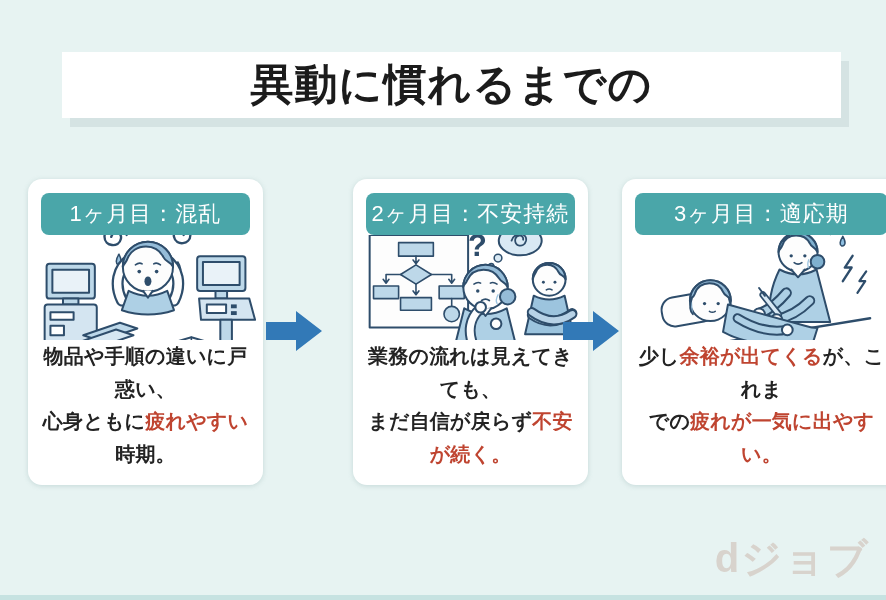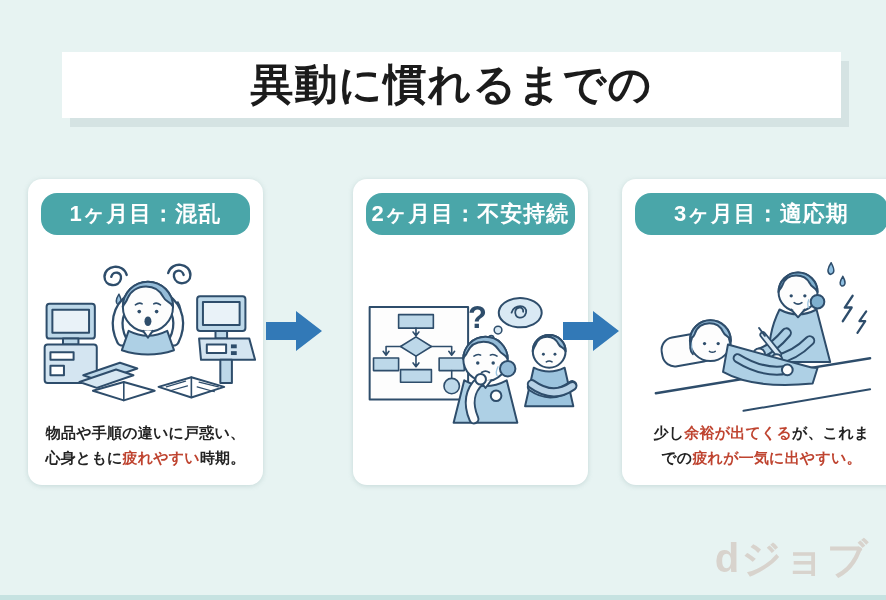--- a/index.html
+++ b/index.html
@@ -25,31 +25,31 @@
   }
   .title-banner .t-accent{color:var(--title-accent,#f97e70);margin-left:10px;}
   
   .card{
     position:absolute;top:179px;width:235px;height:306px;background:#ffffff;
     border-radius:14px;box-shadow:0 1px 5px rgba(110,150,150,.28);
     display:flex;flex-direction:column;
   }
   .card1{left:28px;} .card2{left:325px;margin-left:28px;} .card3{left:622px;width:279px;}
   .card-header{
-    margin:14px 13px 0 13px;height:42px;border-radius:16px;
+    margin:14px 13px 0 13px;height:42px;border-radius:8px;
     background:var(--header-bg,#4aa6a9);color:#ffffff;
-    font-size:22px;font-weight:700;letter-spacing:1px;
+    font-size:22px;font-weight:400;letter-spacing:1px;
     display:flex;align-items:center;justify-content:center;white-space:nowrap;
   }
   .card-illustration{
     flex:1;display:flex;align-items:center;justify-content:center;overflow:hidden;
   }
   .card-caption{
     margin:0 8px 15px 8px;text-align:center;
-    font-size:15px;font-weight:700;line-height:1.62;color:#232323;
+    font-size:20px;font-weight:700;line-height:1.62;color:#232323;
     white-space:pre-line;letter-spacing:.2px;
   }
   .card-caption .accent{color:var(--caption-accent,#bf4430);}
   
   .flow-arrow{position:absolute;top:309px;width:56px;height:44px;}
   .flow-arrow.a1{left:266px;} .flow-arrow.a2{left:563px;}
   .flow-arrow polygon{fill:var(--arrow,#3279b7);}
   
   .logo{
     position:absolute;right:16px;bottom:14px;
@@ -173,20 +173,22 @@
         <path d="M126,98 q4,-3 8,0" stroke-width="1.8"></path>
         <path d="M143,92 q-3,6 -1,9" stroke-width="1.4" stroke="#9cc4e0"></path>
         <path d="M108,106 q22,12 44,0 l11,44 h-66 z" fill="#aed0e5"></path>
         <path d="M124,106 l6,8 l6,-8" fill="#ffffff"></path>
         <path d="M118,146 C111,130 114,116 124,107" stroke="#2e4d6b" stroke-width="11"></path>
         <path d="M118,146 C111,130 114,116 124,107" stroke="#fdfdfd" stroke-width="7"></path>
         <circle cx="125" cy="105" r="5.5" fill="#fdfdfd"></circle>
         <circle cx="141" cy="122" r="5.5" fill="#fdfdfd"></circle>
       </svg>
     </div>
+    <div class="card-caption"><span>業務の流れは見えてきても、
+まだ自信が戻らず</span><span class="accent">不安が続く。</span></div>
   </div>
 
   <svg class="flow-arrow a2" viewBox="0 0 56 44">
     <polygon points="0,13 30,13 30,2 56,22 30,42 30,31 0,31"></polygon>
   </svg>
 
   <div class="card card3">
     <div class="card-header">3ヶ月目：適応期</div>
     <div class="card-illustration">
       <svg class="ill" width="224" height="168" viewBox="0 0 230 170" fill="none" stroke="#2e4d6b" stroke-width="2" stroke-linecap="round" stroke-linejoin="round">

